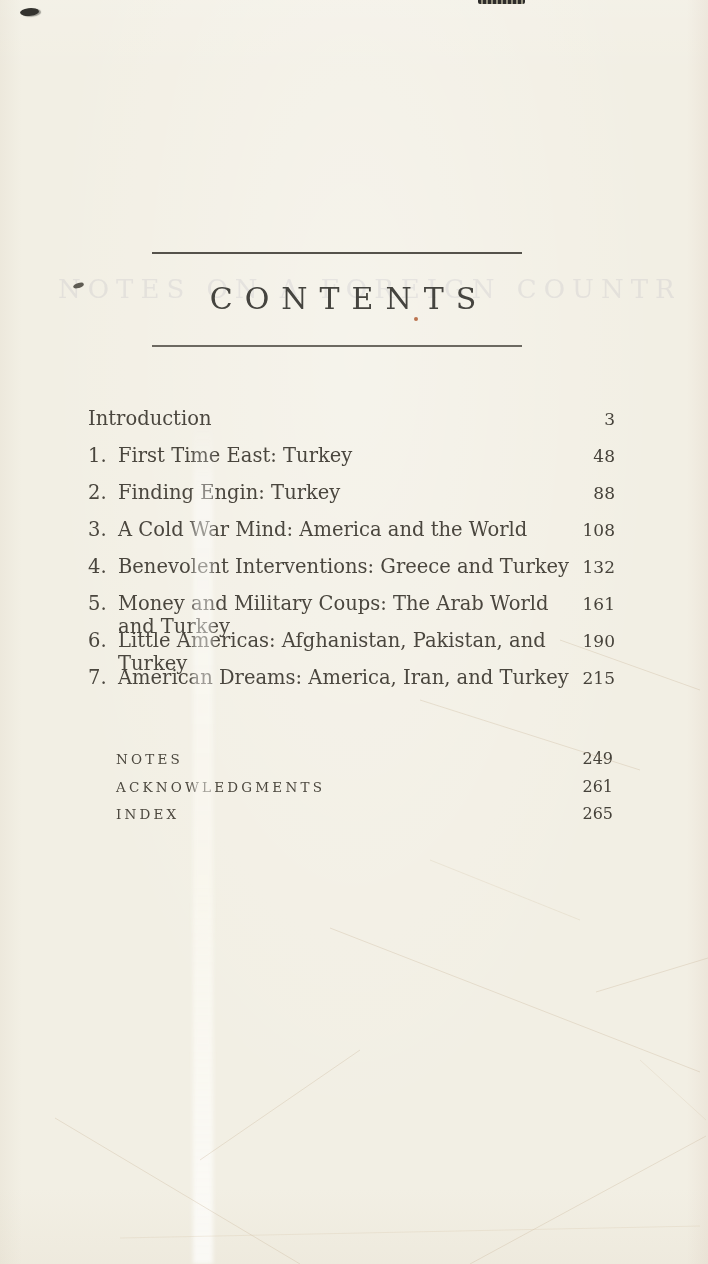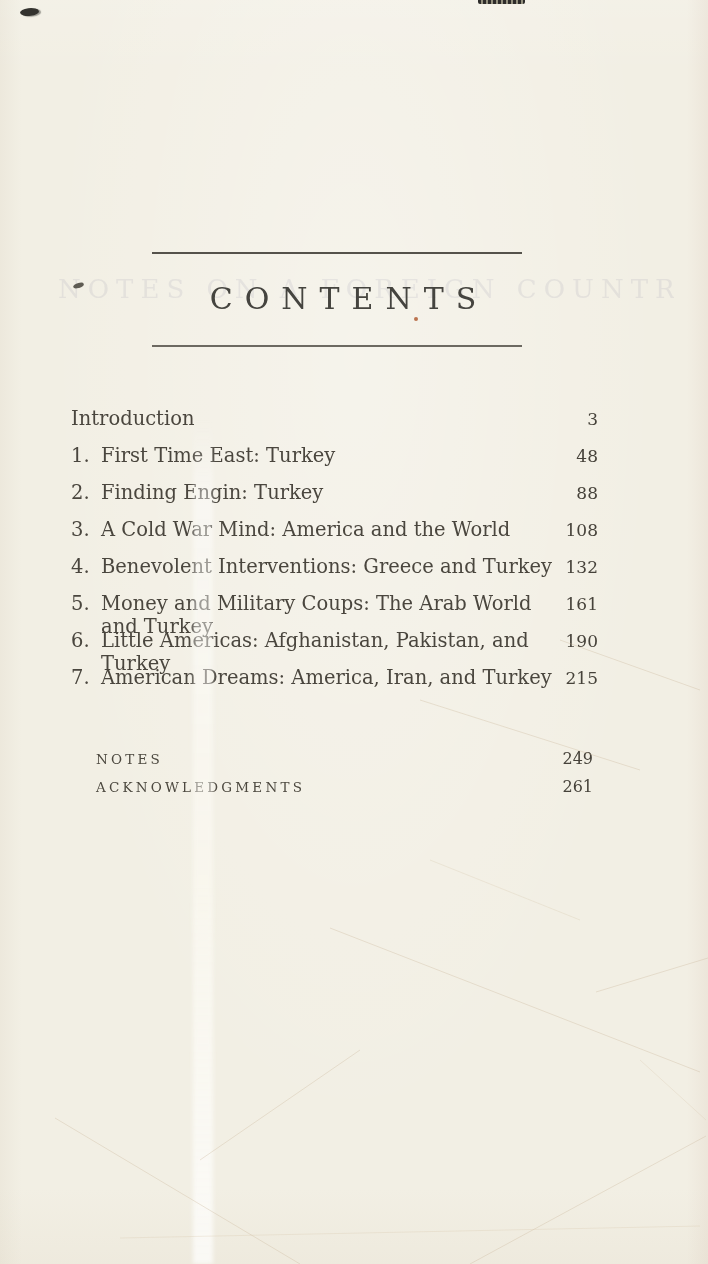--- a/index.html
+++ b/index.html
@@ -64,32 +64,32 @@
   .rule { height: 2px; background: #55524b; }
   .rule.bottom { height: 2px; background: #5d5a52; opacity: 0.9; }
   .page-title {
     margin: 12px; padding: 15px 0 17px 0;
     font-size: 30px; font-weight: 400;
     text-align: center; letter-spacing: 12px; margin-right: -12px;
     color: #45443f;
   }
 
   
-  .toc { position: absolute; left: 71px; top: 407px; width: 527px; }
+  .toc { position: absolute; left: 88px; top: 407px; width: 527px; }
   .toc-row {
     display: flex; align-items: baseline;
     height: 37px; font-size: 19.5px; line-height: 23px;
   }
   .toc-num { width: 30px; flex: 0 0 30px; }
   .toc-num:empty { display: none; }
   .toc-label { flex: 1 1 auto; }
   .toc-page { flex: 0 0 44px; text-align: right; font-size: 17px; color: #46423a; }
 
   
-  .backmatter { position: absolute; left: 96px; top: 749px; width: 497px; }
+  .backmatter { position: absolute; left: 116px; top: 749px; width: 497px; }
   .bm-row { display: flex; align-items: baseline; height: 27.5px; }
   .bm-label { flex: 1 1 auto; font-size: 13.5px; letter-spacing: 3.2px; color: #4c483f; }
   .bm-page { flex: 0 0 44px; text-align: right; font-size: 16px; color: #46423a; }
 </style>
 </head>
 <body>
 
 <div class="page">
 
   <div class="blob-topleft"></div>
@@ -163,20 +163,24 @@
       <div class="bm-row">
         <span class="bm-label">NOTES</span>
         <span class="bm-page">249</span>
       </div>
 
       <div class="bm-row">
         <span class="bm-label">ACKNOWLEDGMENTS</span>
         <span class="bm-page">261</span>
       </div>
 
+      <div class="bm-row">
+        <span class="bm-label">INDEX</span>
+        <span class="bm-page">265</span>
+      </div>
     </div>
 
   <div class="light-band"></div>
 
   <svg class="creases" width="708" height="1264" viewBox="0 0 708 1264">
     <g stroke="#cbb79c" stroke-width="1" fill="none" opacity="0.35">
       <path d="M 330 928 L 700 1072"></path>
       <path d="M 470 1264 L 706 1136"></path>
       <path d="M 55 1118 L 300 1264"></path>
       <path d="M 596 992 L 708 958"></path>

